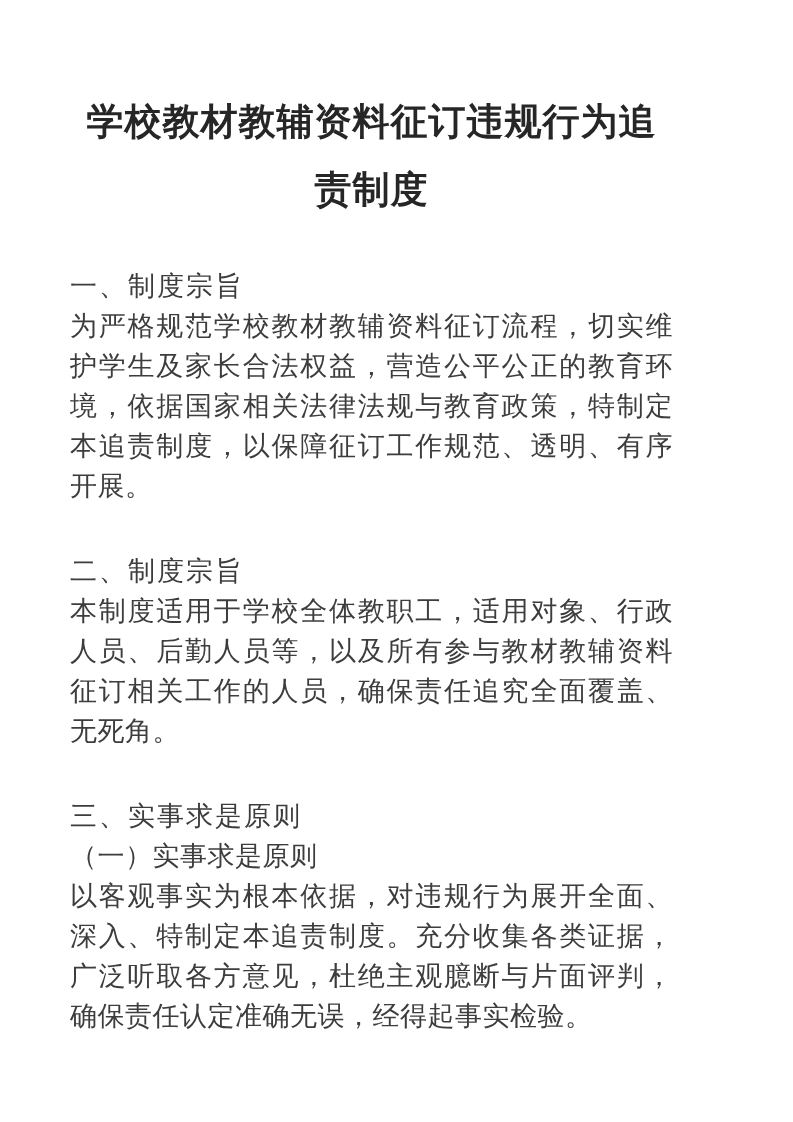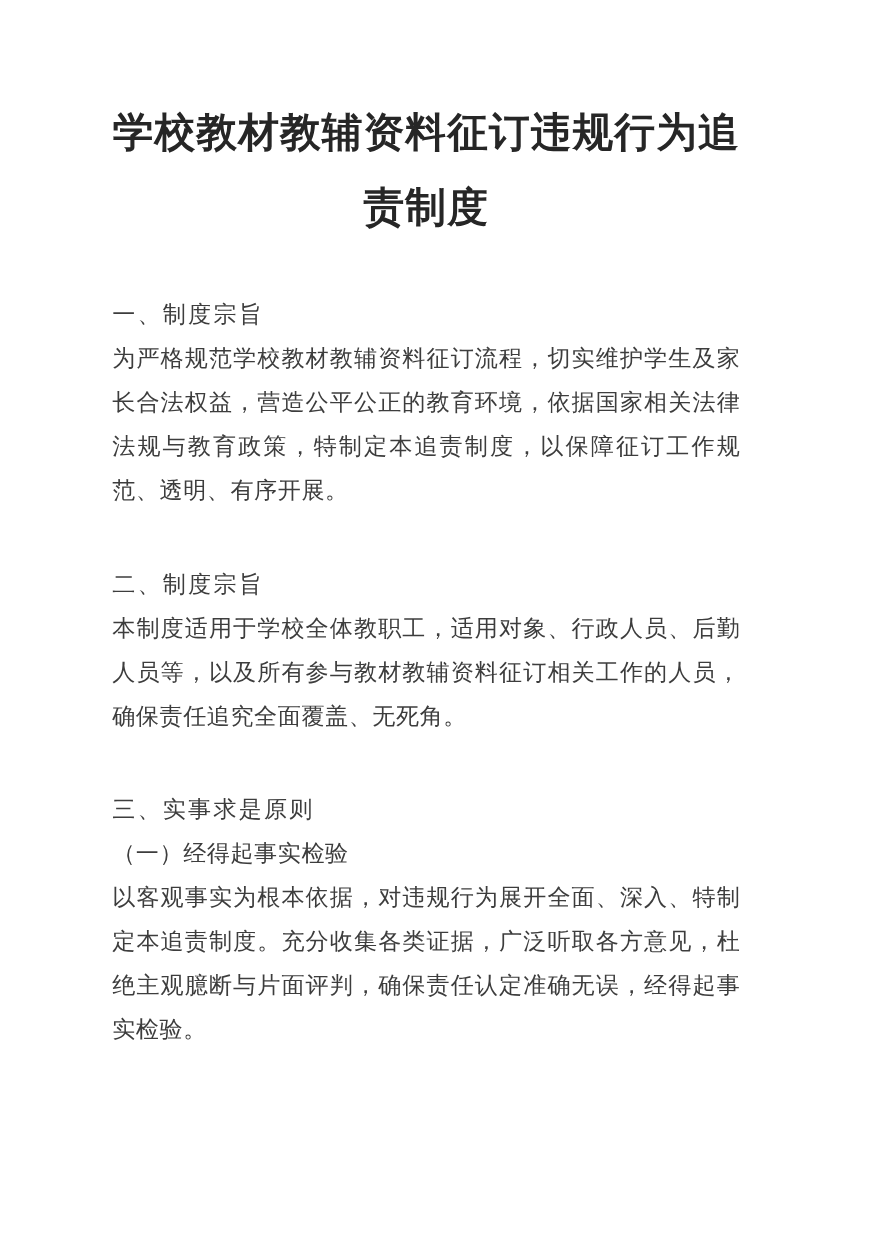--- a/index.html
+++ b/index.html
@@ -10,21 +10,21 @@
   body {
     width: 793px;
     height: 1122px;
     overflow: hidden;
     font-family: "Liberation Serif", "DejaVu Serif", serif;
   }
   .page {
     width: 793px;
     height: 1122px;
     box-sizing: border-box;
-    padding: 88px 120px 0 102px;
+    padding: 88px 120px 0 70px;
     background: #ffffff;
   }
   .doc-title {
     margin: 0 0 42px 0;
     font-size: 37px;
     line-height: 68px;
     font-weight: 700;
     text-align: center;
     color: #262626;
     letter-spacing: 1px;
@@ -38,21 +38,21 @@
     line-height: 40px;
   }
   .doc-section + .doc-section {
     margin-top: 45px;
   }
   .section-heading,
   .section-subheading,
   .paragraph {
     margin: 0;
     padding: 0;
-    font-size: 21px;
+    font-size: 27px;
     line-height: 40px;
     font-weight: 400;
     color: #3d3d3d;
     letter-spacing: 0.5px;
   }
   .section-heading {
     letter-spacing: 2px;
   }
   .paragraph {
     text-align: justify;
@@ -76,18 +76,18 @@
       <p class="paragraph">为严格规范学校教材教辅资料征订流程，切实维护学生及家长合法权益，营造公平公正的教育环境，依据国家相关法律法规与教育政策，特制定本追责制度，以保障征订工作规范、透明、有序开展。</p>
     </section>
 
     <section class="doc-section">
       <h2 class="section-heading">二、制度宗旨</h2>
       <p class="paragraph">本制度适用于学校全体教职工，适用对象、行政人员、后勤人员等，以及所有参与教材教辅资料征订相关工作的人员，确保责任追究全面覆盖、无死角。</p>
     </section>
 
     <section class="doc-section">
       <h2 class="section-heading">三、实事求是原则</h2>
-      <h3 class="section-subheading">（一）经得起事实检验</h3>
+      <h3 class="section-subheading">（一）实事求是原则</h3>
       <p class="paragraph">以客观事实为根本依据，对违规行为展开全面、深入、特制定本追责制度。充分收集各类证据，广泛听取各方意见，杜绝主观臆断与片面评判，确保责任认定准确无误，经得起事实检验。</p>
     </section>
 
   </div>
 </div>
 
 </body></html>

